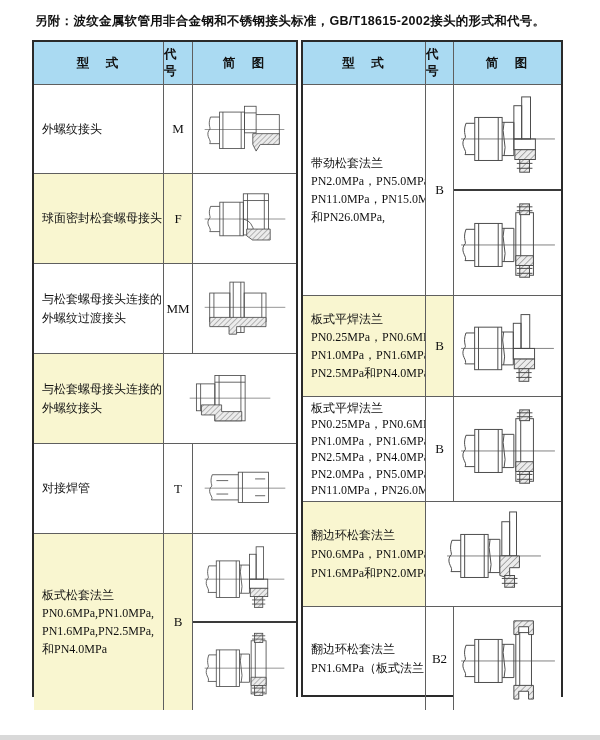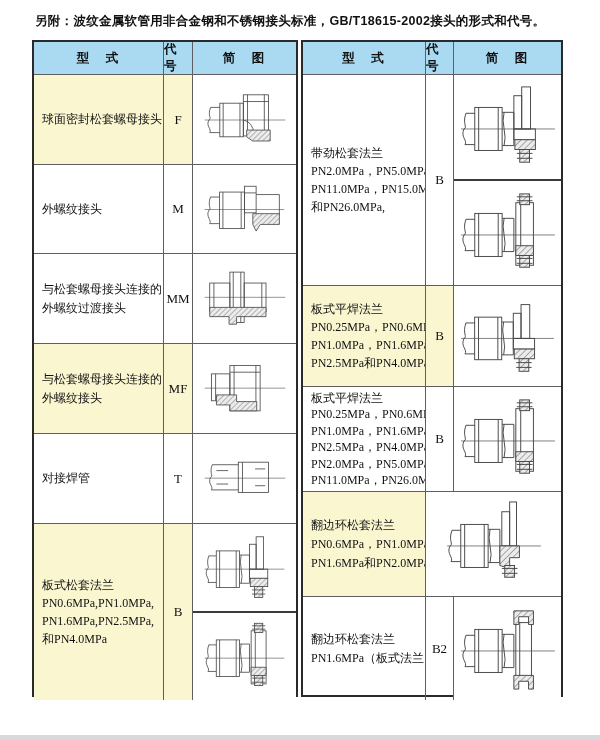--- a/index.html
+++ b/index.html
@@ -6,21 +6,21 @@
   #page{position:relative;width:600px;height:740px;background:#fff;overflow:hidden;
         font-family:"Liberation Serif","DejaVu Serif",serif;color:#111;padding-left:40px;}
   .title{position:absolute;left:35px;top:13px;font-family:"Liberation Sans","DejaVu Sans",sans-serif;
          font-size:12.5px;font-weight:bold;letter-spacing:0.3px;white-space:nowrap;}
   .tbl{position:absolute;top:40px;box-sizing:border-box;border:2px solid var(--border-dark,#2a2a2a);
        background:#fff;}
   .trow{display:flex;box-sizing:border-box;}
   .trow + .trow{border-top:1px solid var(--grid-line,#5f5f5f);}
   .cell{box-sizing:border-box;display:flex;flex-direction:column;justify-content:center;overflow:hidden;}
   .cell + .cell{border-left:1px solid var(--grid-line,#5f5f5f);}
-  .thead{height:32px;}
+  .thead{height:42px;}
   .thead .cell{background:var(--header-bg,#aadaf2);align-items:center;justify-content:center;
                font-size:12.5px;font-weight:bold;letter-spacing:2px;}
   .type{padding:4px 4px 4px 8px;font-size:12px;}
   .tline{line-height:var(--lh,19px);white-space:nowrap;}
   .code{align-items:center;font-size:13px;}
   .diag{flex:1;background:#fff;align-items:stretch;justify-content:center;padding:0;}
   .hl{background:var(--row-yellow,#f9f6d0);}
   .dwrap{flex:1;display:flex;align-items:center;justify-content:center;box-sizing:border-box;}
   .dwrap + .dwrap{border-top:2px solid #3a3a3a;}
   svg{display:block;}
@@ -30,20 +30,49 @@
 <body>
 
 <div id="page">
   <div class="title">另附：波纹金属软管用非合金钢和不锈钢接头标准，GB/T18615-2002接头的形式和代号。</div>
   <div id="left-table" class="tbl" style="left:32px;width:266px;height:657px">
       <div class="trow thead">
         <div class="cell" style="width:129px">型　式</div>
         <div class="cell" style="width:29px">代号</div>
         <div class="cell" style="flex:1">简　图</div>
       </div>
+      <div class="trow" style="height:89px">
+        <div class="cell type" style="width:129px;--lh:19px">
+          <div class="tline">外螺纹接头</div>
+        </div>
+        <div class="cell code" style="width:29px">M</div>
+        <div class="cell diag" style="flex:1">
+          <div class="dwrap">
+            <svg viewBox="0 0 100 90" width="83" height="75">
+              <defs>
+                <pattern id="h1" width="4.5" height="4.5" patternUnits="userSpaceOnUse" patternTransform="rotate(45)">
+                  <rect width="4.5" height="4.5" fill="#ececec"></rect>
+                  <line x1="0" y1="0" x2="0" y2="4.5" stroke="#777" stroke-width="1.2"></line>
+                </pattern>
+              </defs>
+              <g fill="none" stroke="#4a4a4a" stroke-width="1">
+                <line x1="2" y1="45" x2="98" y2="45" stroke-width="0.7"></line>
+                <path d="M20,30 H9 C5,41.2 11,44 7,46 C3,54 11,58 8,62 H20"></path>
+                <rect x="20" y="24" width="30" height="44"></rect>
+                <line x1="24" y1="24" x2="24" y2="68"></line>
+                <line x1="46" y1="24" x2="46" y2="68"></line>
+                <rect x="50" y="17" width="14" height="32"></rect>
+                <line x1="50" y1="25" x2="64" y2="25"></line>
+                <path d="M64,27 H92 V52 H64"></path>
+                <path d="M60,50 h32 v13 h-23 l-5,8 -4,-8 z" fill="url(#h1)"></path>
+              </g>
+            </svg>
+          </div>
+        </div>
+      </div>
       <div class="trow" style="height:90px">
         <div class="cell type hl" style="width:129px;--lh:19px">
           <div class="tline">球面密封松套螺母接头</div>
         </div>
         <div class="cell code hl" style="width:29px">F</div>
         <div class="cell diag" style="flex:1">
           <div class="dwrap">
             <svg viewBox="0 0 100 90" width="84" height="76">
               <defs>
                 <pattern id="h2" width="4.5" height="4.5" patternUnits="userSpaceOnUse" patternTransform="rotate(45)">
@@ -61,49 +90,20 @@
                 <line x1="53" y1="15" x2="53" y2="64"></line>
                 <line x1="73" y1="15" x2="73" y2="64"></line>
                 <line x1="48" y1="23" x2="78" y2="23"></line>
                 <path d="M48,45 Q59,47 61,62"></path>
                 <path d="M52,57 h28 v13 h-21 l-7,-5 z" fill="url(#h2)"></path>
               </g>
             </svg>
           </div>
         </div>
       </div>
-      <div class="trow" style="height:89px">
-        <div class="cell type" style="width:129px;--lh:19px">
-          <div class="tline">外螺纹接头</div>
-        </div>
-        <div class="cell code" style="width:29px">M</div>
-        <div class="cell diag" style="flex:1">
-          <div class="dwrap">
-            <svg viewBox="0 0 100 90" width="83" height="75">
-              <defs>
-                <pattern id="h1" width="4.5" height="4.5" patternUnits="userSpaceOnUse" patternTransform="rotate(45)">
-                  <rect width="4.5" height="4.5" fill="#ececec"></rect>
-                  <line x1="0" y1="0" x2="0" y2="4.5" stroke="#777" stroke-width="1.2"></line>
-                </pattern>
-              </defs>
-              <g fill="none" stroke="#4a4a4a" stroke-width="1">
-                <line x1="2" y1="45" x2="98" y2="45" stroke-width="0.7"></line>
-                <path d="M20,30 H9 C5,41.2 11,44 7,46 C3,54 11,58 8,62 H20"></path>
-                <rect x="20" y="24" width="30" height="44"></rect>
-                <line x1="24" y1="24" x2="24" y2="68"></line>
-                <line x1="46" y1="24" x2="46" y2="68"></line>
-                <rect x="50" y="17" width="14" height="32"></rect>
-                <line x1="50" y1="25" x2="64" y2="25"></line>
-                <path d="M64,27 H92 V52 H64"></path>
-                <path d="M60,50 h32 v13 h-23 l-5,8 -4,-8 z" fill="url(#h1)"></path>
-              </g>
-            </svg>
-          </div>
-        </div>
-      </div>
       <div class="trow" style="height:90px">
         <div class="cell type" style="width:129px;--lh:19px">
           <div class="tline">与松套螺母接头连接的</div>
           <div class="tline">外螺纹过渡接头</div>
         </div>
         <div class="cell code" style="width:29px">MM</div>
         <div class="cell diag" style="flex:1">
           <div class="dwrap">
             <svg viewBox="0 0 100 90" width="84" height="76">
               <defs>
@@ -125,21 +125,20 @@
               </g>
             </svg>
           </div>
         </div>
       </div>
       <div class="trow" style="height:90px">
         <div class="cell type hl" style="width:129px;--lh:19px">
           <div class="tline">与松套螺母接头连接的内</div>
           <div class="tline">外螺纹接头</div>
         </div>
-        <div class="cell code hl" style="width:29px">MF</div>
         <div class="cell diag" style="flex:1">
           <div class="dwrap">
             <svg viewBox="0 0 100 90" width="84" height="76">
               <defs>
                 <pattern id="h4" width="4.5" height="4.5" patternUnits="userSpaceOnUse" patternTransform="rotate(45)">
                   <rect width="4.5" height="4.5" fill="#ececec"></rect>
                   <line x1="0" y1="0" x2="0" y2="4.5" stroke="#777" stroke-width="1.2"></line>
                 </pattern>
               </defs>
               <g fill="none" stroke="#4a4a4a" stroke-width="1">

